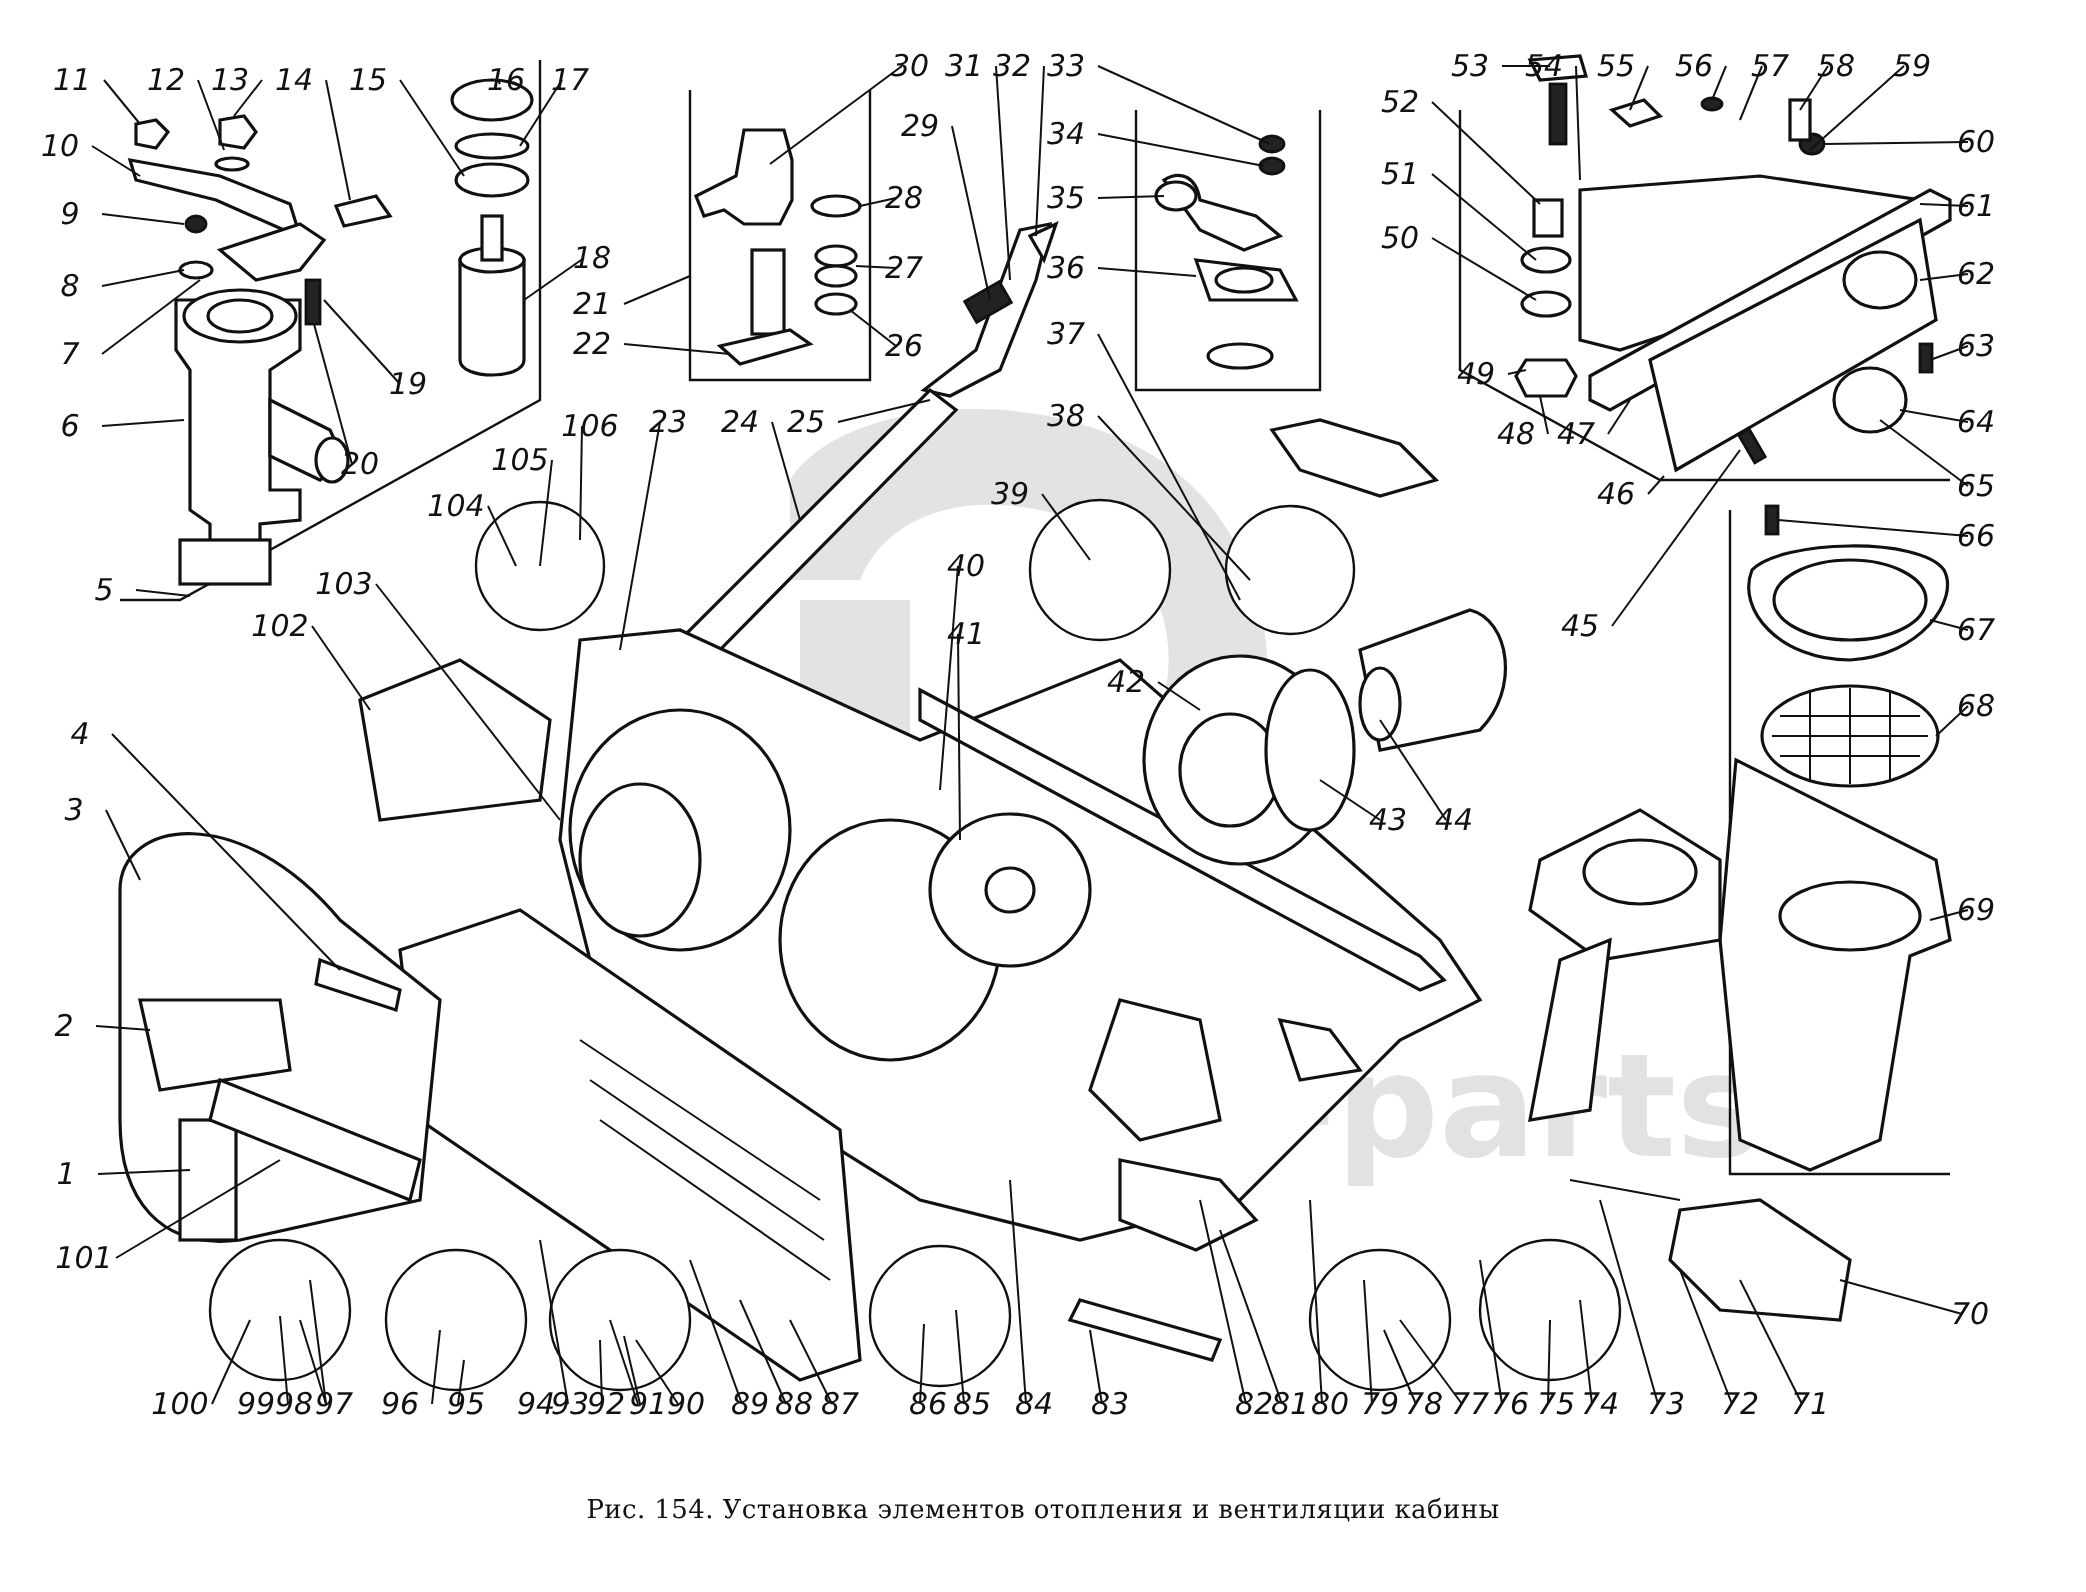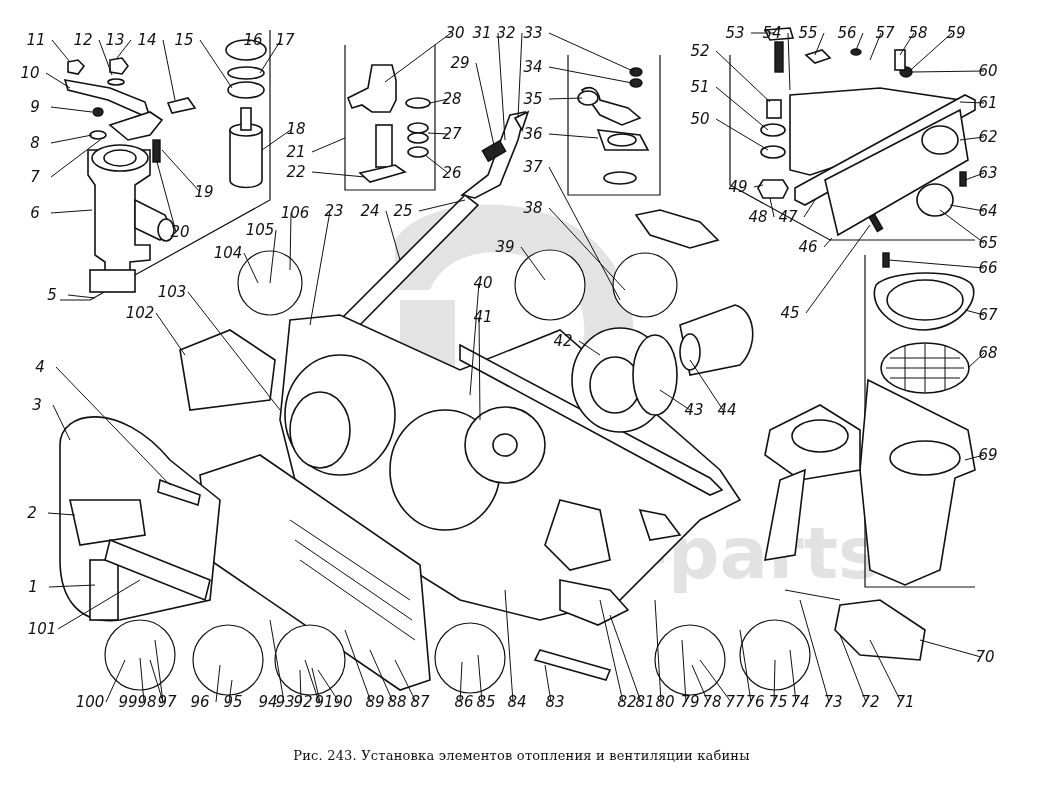--- a/index.html
+++ b/index.html
@@ -390,14 +390,14 @@
       <text x="42" y="634" class="callout" text-anchor="middle">101</text>
       <text x="140" y="318" class="callout" text-anchor="middle">102</text>
       <text x="172" y="297" class="callout" text-anchor="middle">103</text>
       <text x="228" y="258" class="callout" text-anchor="middle">104</text>
       <text x="260" y="235" class="callout" text-anchor="middle">105</text>
       <text x="295" y="218" class="callout" text-anchor="middle">106</text>
     </g>
 </svg>
 
 <div id="caption">
-  <span>Рис. 243. Установка элементов отопления и вентиляции кабины</span>
+  <span>Рис. 154. Установка элементов отопления и вентиляции кабины</span>
 </div>
 
 </body></html>

